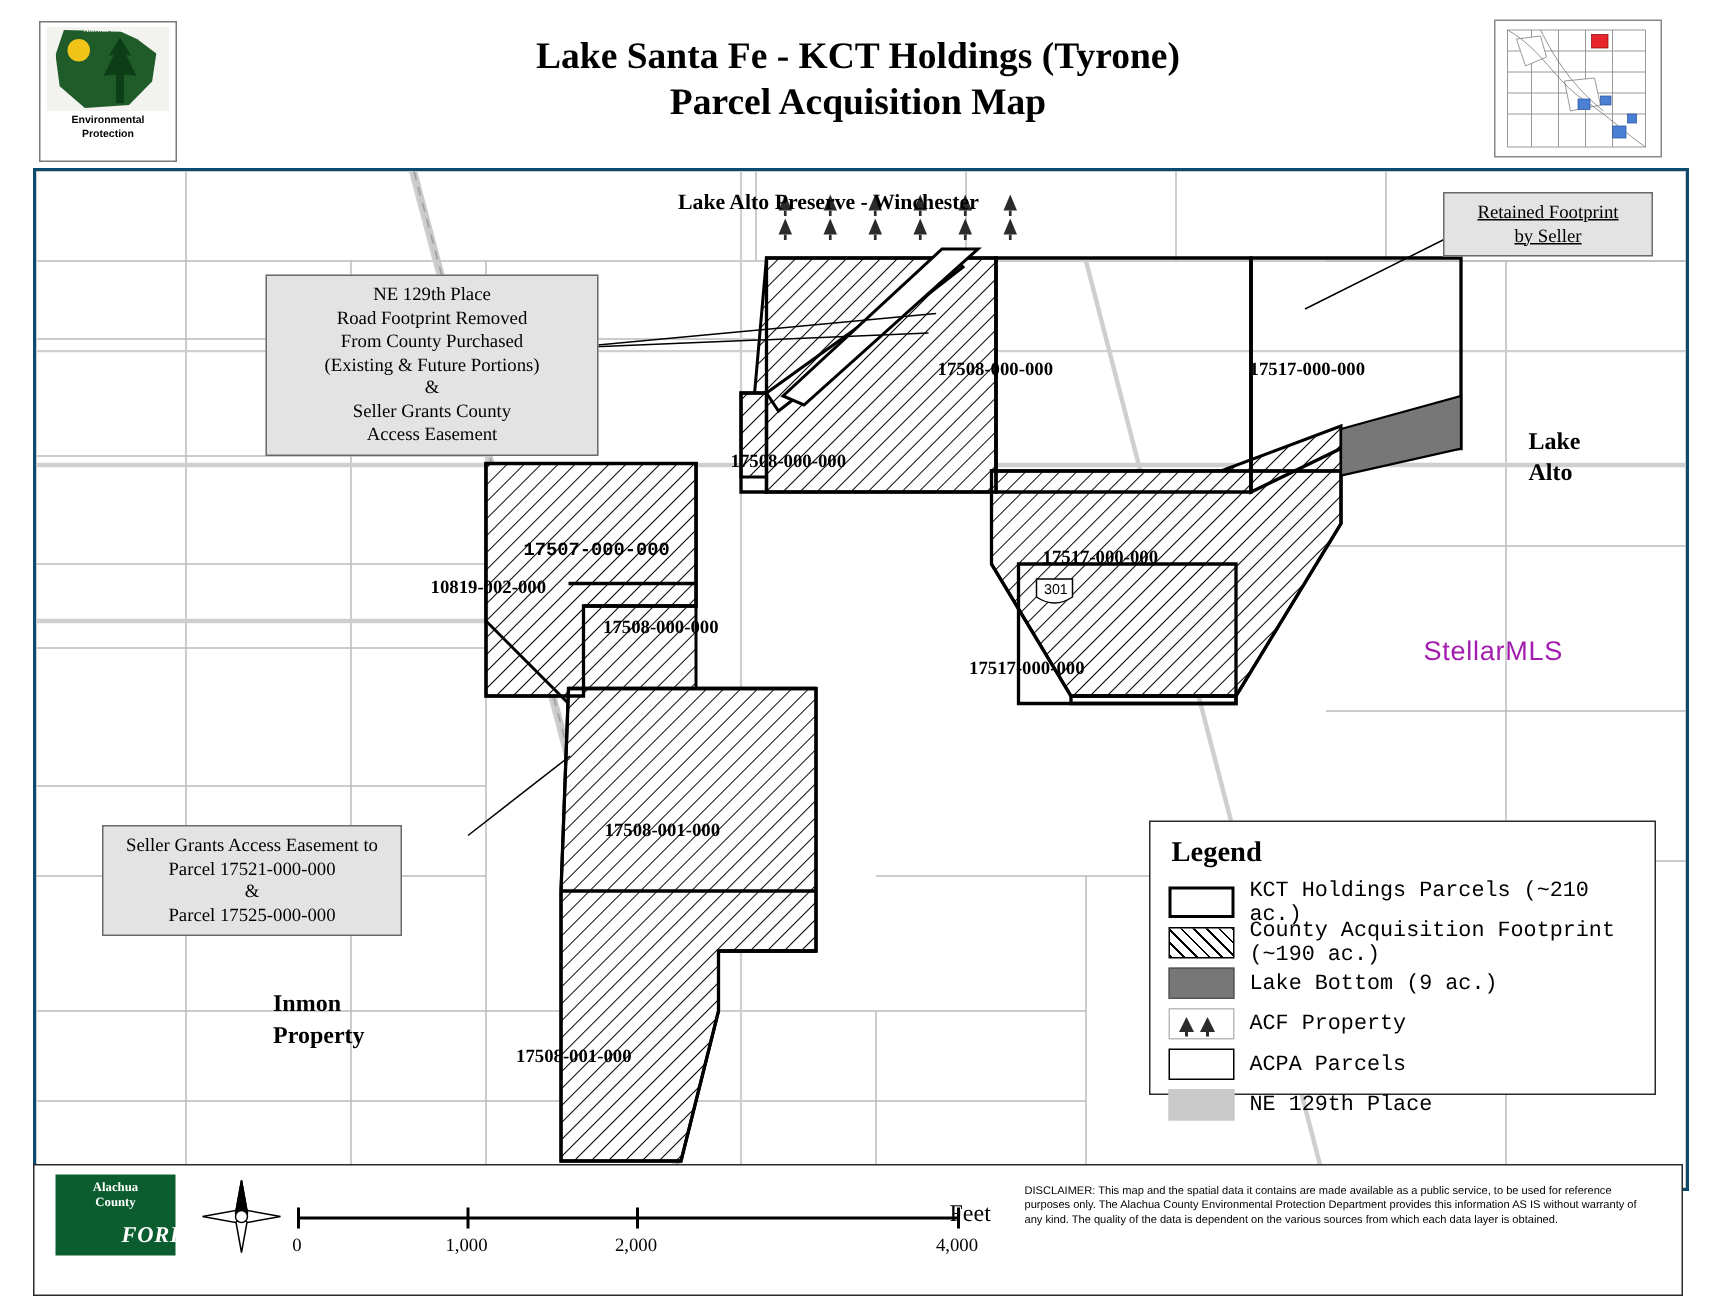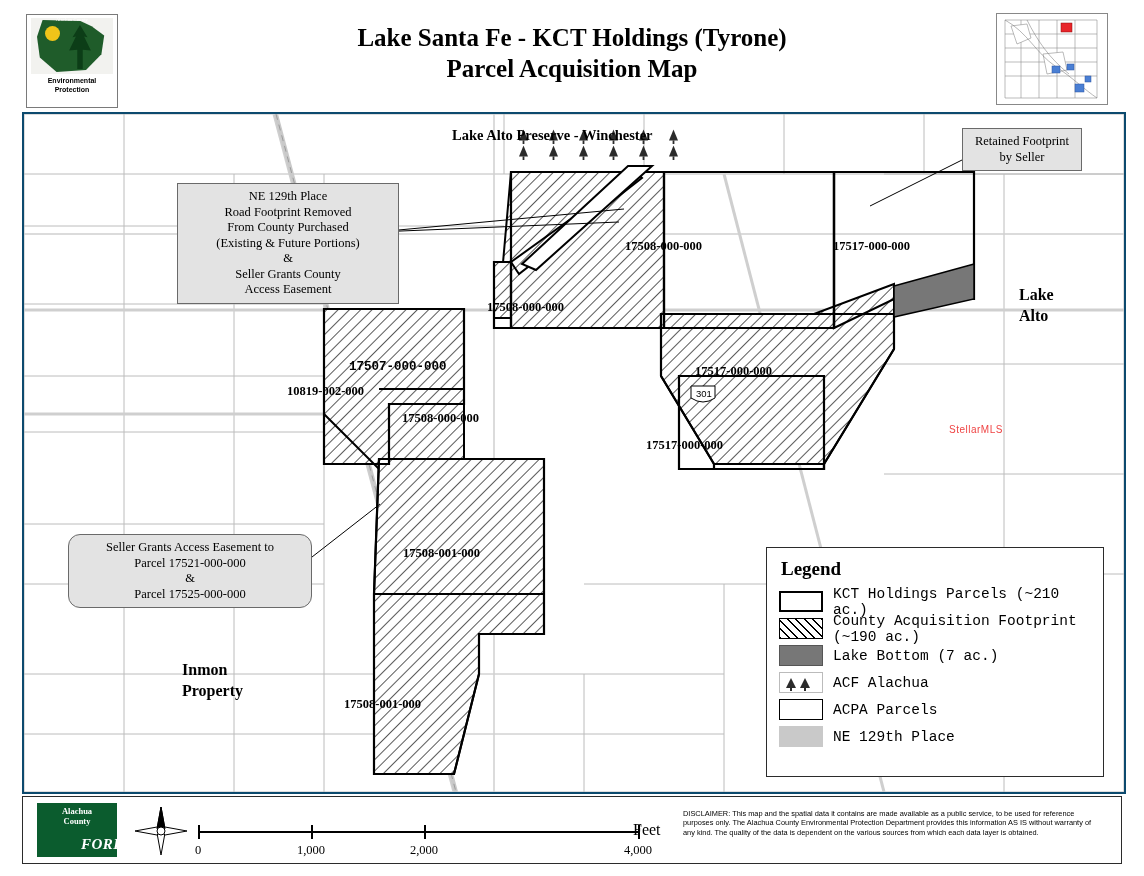--- a/index.html
+++ b/index.html
@@ -22,46 +22,46 @@
   .locator{position:absolute;left:996px;top:13px;width:110px;height:90px;border:1px solid #888;background:#fff;overflow:hidden;}
   .locator svg{display:block;}
 
   
   .mapframe{position:absolute;left:22px;top:112px;width:1100px;height:678px;border:2px solid #0c4a6e;background:#ffffff;overflow:hidden;}
   .mapcanvas{position:absolute;inset:0;}
 
   
   .callout{position:absolute;background:#e3e3e3;border:1px solid #6a6a6a;text-align:center;font-size:12.5px;line-height:15.5px;font-family:"Liberation Serif",serif;padding:5px 7px;box-sizing:border-box;}
   #callout-road{left:153px;top:69px;width:222px;}
-  #callout-easement{left:44px;top:420px;width:244px;border-radius:12px;}
-  #callout-retained{left:938px;top:14px;width:120px;font-size:12.5px;}
+  #callout-easement{left:44px;top:436px;width:200px;}
+  #callout-retained{left:938px;top:14px;width:140px;font-size:12.5px;text-decoration:underline;}
 
   
   .mlabel{position:absolute;font-family:"Liberation Serif",serif;font-size:12.5px;font-weight:bold;white-space:nowrap;}
   .mlabel.big{font-size:16px;}
   .preserve-label{position:absolute;left:428px;top:13px;font-size:14.5px;font-weight:bold;white-space:nowrap;}
 
-  .watermark{position:absolute;left:925px;top:310px;font-size:10px;color:#ef4444;font-family:"Liberation Sans",sans-serif;letter-spacing:.5px;}
-
-  
-  .legend{position:absolute;left:742px;top:433px;width:338px;height:230px;background:#ffffff;border:1px solid #2b2b2b;box-sizing:border-box;padding:10px 12px;}
+  .watermark{position:absolute;left:925px;top:310px;font-size:18px;color:#a21caf;font-family:"Liberation Sans",sans-serif;letter-spacing:.5px;}
+
+  
+  .legend{position:absolute;left:742px;top:433px;width:338px;height:183px;background:#ffffff;border:1px solid #2b2b2b;box-sizing:border-box;padding:10px 12px;}
   .legend h3{margin:0 0 8px 2px;font-size:19px;font-weight:bold;font-family:"Liberation Serif",serif;}
   .legend-row{display:flex;align-items:center;height:27px;}
   .swatch{width:44px;height:21px;margin-right:10px;box-sizing:border-box;flex:0 0 auto;}
   .sw-kct{border:2px solid #000;background:#fff;}
   .sw-acq{border:1px solid #000;background:
      repeating-linear-gradient(45deg,#000 0 1.2px,#fff 1.2px 6px);}
   .sw-lake{background:#777777;border:1px solid #555;}
   .sw-acf{background:#ffffff;border:1px solid #bbb;position:relative;}
   .sw-acpa{background:#ffffff;border:1px solid #000;}
   .sw-ne{background:#c9c9c9;border:1px solid #c9c9c9;}
   .legend-label{font-size:14.5px;font-family:Liberation Mono, monospace;}
 
   
-  .footer{position:absolute;left:22px;top:796px;width:1100px;height:68px;border:1px solid #2b2b2b;background:#ffffff;box-sizing:border-box;}
+  .footer{position:absolute;left:22px;top:776px;width:1100px;height:88px;border:1px solid #2b2b2b;background:#ffffff;box-sizing:border-box;}
   .acf-logo{position:absolute;left:14px;top:6px;width:80px;height:54px;background:#0b5c2e;color:#fff;text-align:center;font-family:"Liberation Serif",serif;}
   .acf-logo .l1{font-size:8.5px;font-weight:bold;line-height:9.5px;padding-top:4px;}
   .acf-logo .l2{font-size:15px;font-style:italic;font-weight:bold;margin-top:10px;letter-spacing:.5px;margin-left:44px;}
   .compass{position:absolute;left:108px;top:6px;width:60px;height:56px;}
   .scalebar{position:absolute;left:170px;top:16px;width:460px;height:40px;}
   .sb-line{position:absolute;left:5px;top:18px;width:440px;height:2px;background:#000;}
   .sb-tick{position:absolute;width:1.5px;height:14px;background:#000;top:12px;}
   .sb-num{position:absolute;top:30px;font-size:12.5px;transform:translateX(-50%);}
   .sb-feet{position:absolute;left:440px;top:8px;font-size:16px;}
   .disclaimer{position:absolute;left:660px;top:12px;width:420px;font-size:7.4px;line-height:9.4px;font-family:"Liberation Sans",sans-serif;}
@@ -288,35 +288,35 @@
         <span class="legend-label">KCT Holdings Parcels (~210 ac.)</span>
       </div>
 
       <div class="legend-row">
         <span class="swatch sw-acq"></span>
         <span class="legend-label">County Acquisition Footprint (~190 ac.)</span>
       </div>
 
       <div class="legend-row">
         <span class="swatch sw-lake"></span>
-        <span class="legend-label">Lake Bottom (7 ac.)</span>
+        <span class="legend-label">Lake Bottom (9 ac.)</span>
       </div>
 
       <div class="legend-row">
         <span class="swatch sw-acf">
           <svg width="44" height="19" viewBox="0 0 44 19">
             <g fill="#2b2b2b">
               <path d="M6 15 L11 5 L16 15 Z"></path>
                 <rect x="10" y="15" width="2" height="3"></rect>
               <path d="M20 15 L25 5 L30 15 Z"></path>
                 <rect x="24" y="15" width="2" height="3"></rect>
             </g>
           </svg>
         </span>
-        <span class="legend-label">ACF Alachua</span>
+        <span class="legend-label">ACF Property</span>
       </div>
 
       <div class="legend-row">
         <span class="swatch sw-acpa"></span>
         <span class="legend-label">ACPA Parcels</span>
       </div>
 
       <div class="legend-row">
         <span class="swatch sw-ne"></span>
         <span class="legend-label">NE 129th Place</span>

